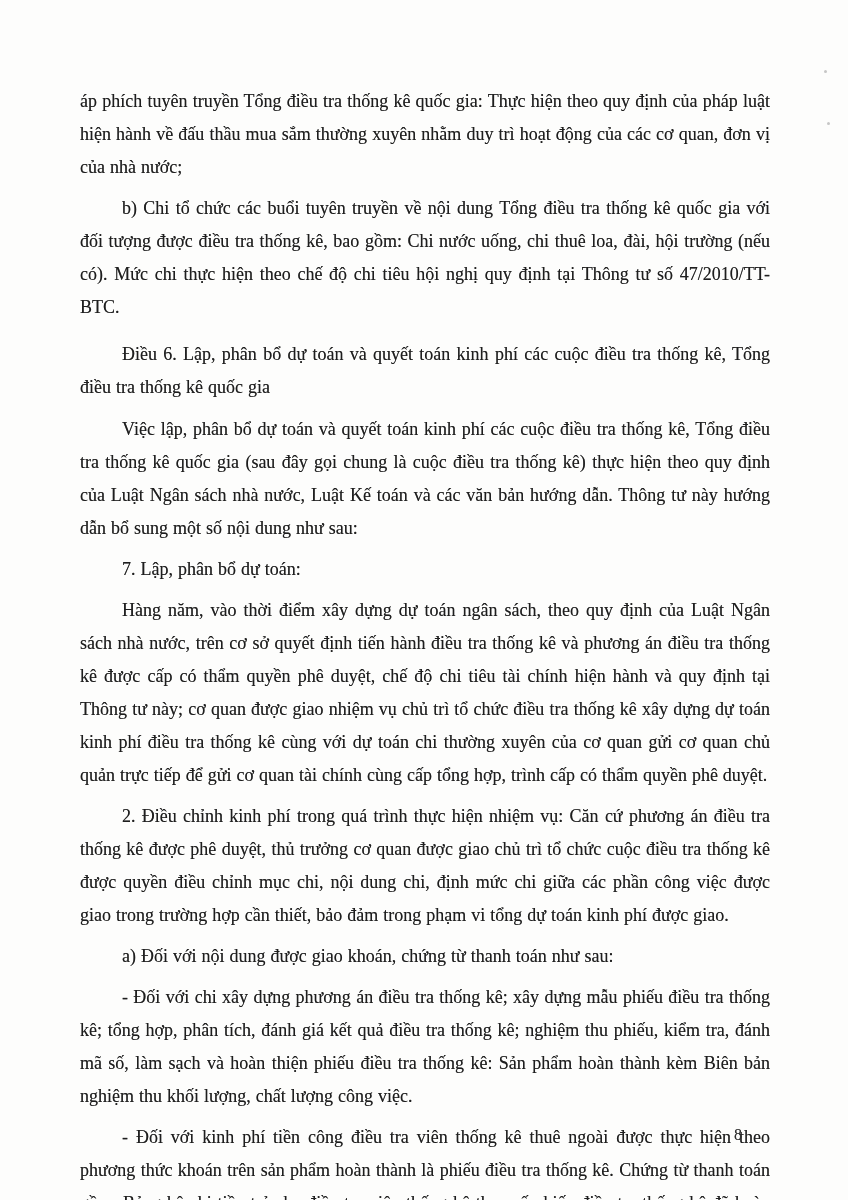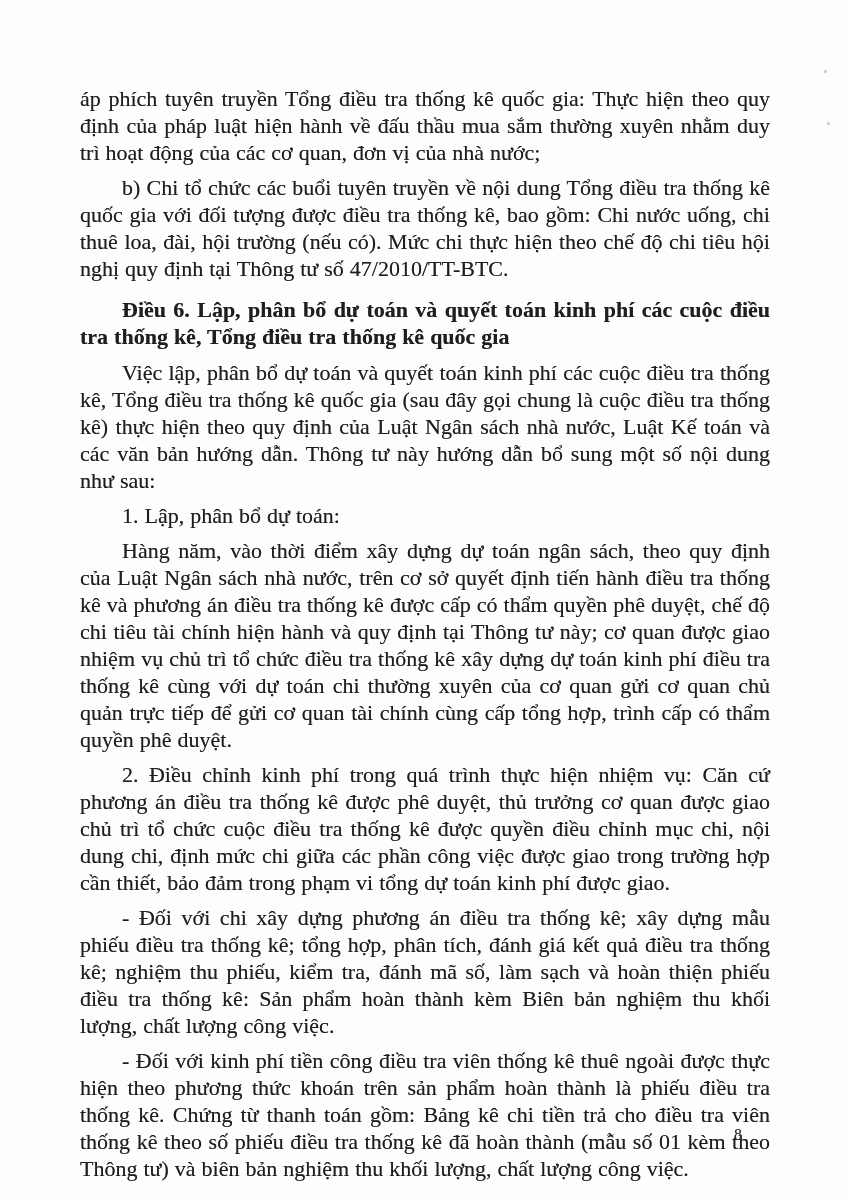--- a/index.html
+++ b/index.html
@@ -16,33 +16,33 @@
     font-family: "Liberation Serif", "DejaVu Serif", serif;
     color: #1e1e1e;
   }
   .body-text {
     position: absolute;
     top: 85px;
     left: 80px;
     width: 690px;
   }
   .para {
-    font-size: 22px;
-    line-height: 27px;
+    font-size: 18px;
+    line-height: 33px;
     text-align: justify;
     text-indent: 42px;
     margin: 0 0 8px 0;
     text-shadow: 0 0 0.6px rgba(25,25,25,0.55);
     word-spacing: 0.5px;
   }
   .para.no-indent {
     text-indent: 0;
   }
   .para.heading {
-    font-weight: bold;
+    font-weight: normal;
     margin-top: 14px;
     margin-bottom: 9px;
   }
   .page-number {
     position: absolute;
     top: 1126px;
     right: 106px;
     font-size: 16px;
     color: #2f2f2f;
     text-shadow: 0 0 0.6px rgba(40,40,40,0.5);
@@ -63,22 +63,23 @@
 <div class="page">
 
   <span class="speck s1"></span>
   <span class="speck s2"></span>
 
   <div class="body-text">
     <p class="para no-indent">áp phích tuyên truyền Tổng điều tra thống kê quốc gia: Thực hiện theo quy định của pháp luật hiện hành về đấu thầu mua sắm thường xuyên nhằm duy trì hoạt động của các cơ quan, đơn vị của nhà nước;</p>
     <p class="para">b) Chi tổ chức các buổi tuyên truyền về nội dung Tổng điều tra thống kê quốc gia với đối tượng được điều tra thống kê, bao gồm: Chi nước uống, chi thuê loa, đài, hội trường (nếu có). Mức chi thực hiện theo chế độ chi tiêu hội nghị quy định tại Thông tư số 47/2010/TT-BTC.</p>
     <p class="para heading">Điều 6. Lập, phân bổ dự toán và quyết toán kinh phí các cuộc điều tra thống kê, Tổng điều tra thống kê quốc gia</p>
     <p class="para">Việc lập, phân bổ dự toán và quyết toán kinh phí các cuộc điều tra thống kê, Tổng điều tra thống kê quốc gia (sau đây gọi chung là cuộc điều tra thống kê) thực hiện theo quy định của Luật Ngân sách nhà nước, Luật Kế toán và các văn bản hướng dẫn. Thông tư này hướng dẫn bổ sung một số nội dung như sau:</p>
-    <p class="para">1. Lập, phân bổ dự toán:</p>
+    <p class="para">7. Lập, phân bổ dự toán:</p>
     <p class="para">Hàng năm, vào thời điểm xây dựng dự toán ngân sách, theo quy định của Luật Ngân sách nhà nước, trên cơ sở quyết định tiến hành điều tra thống kê và phương án điều tra thống kê được cấp có thẩm quyền phê duyệt, chế độ chi tiêu tài chính hiện hành và quy định tại Thông tư này; cơ quan được giao nhiệm vụ chủ trì tổ chức điều tra thống kê xây dựng dự toán kinh phí điều tra thống kê cùng với dự toán chi thường xuyên của cơ quan gửi cơ quan chủ quản trực tiếp để gửi cơ quan tài chính cùng cấp tổng hợp, trình cấp có thẩm quyền phê duyệt.</p>
     <p class="para">2. Điều chỉnh kinh phí trong quá trình thực hiện nhiệm vụ: Căn cứ phương án điều tra thống kê được phê duyệt, thủ trưởng cơ quan được giao chủ trì tổ chức cuộc điều tra thống kê được quyền điều chỉnh mục chi, nội dung chi, định mức chi giữa các phần công việc được giao trong trường hợp cần thiết, bảo đảm trong phạm vi tổng dự toán kinh phí được giao.</p>
+    <p class="para">a) Đối với nội dung được giao khoán, chứng từ thanh toán như sau:</p>
     <p class="para">- Đối với chi xây dựng phương án điều tra thống kê; xây dựng mẫu phiếu điều tra thống kê; tổng hợp, phân tích, đánh giá kết quả điều tra thống kê; nghiệm thu phiếu, kiểm tra, đánh mã số, làm sạch và hoàn thiện phiếu điều tra thống kê: Sản phẩm hoàn thành kèm Biên bản nghiệm thu khối lượng, chất lượng công việc.</p>
     <p class="para">- Đối với kinh phí tiền công điều tra viên thống kê thuê ngoài được thực hiện theo phương thức khoán trên sản phẩm hoàn thành là phiếu điều tra thống kê. Chứng từ thanh toán gồm: Bảng kê chi tiền trả cho điều tra viên thống kê theo số phiếu điều tra thống kê đã hoàn thành (mẫu số 01 kèm theo Thông tư) và biên bản nghiệm thu khối lượng, chất lượng công việc.</p>
   </div>
 
   <div class="page-number">8</div>
 
 </div>
 
 </body></html>

